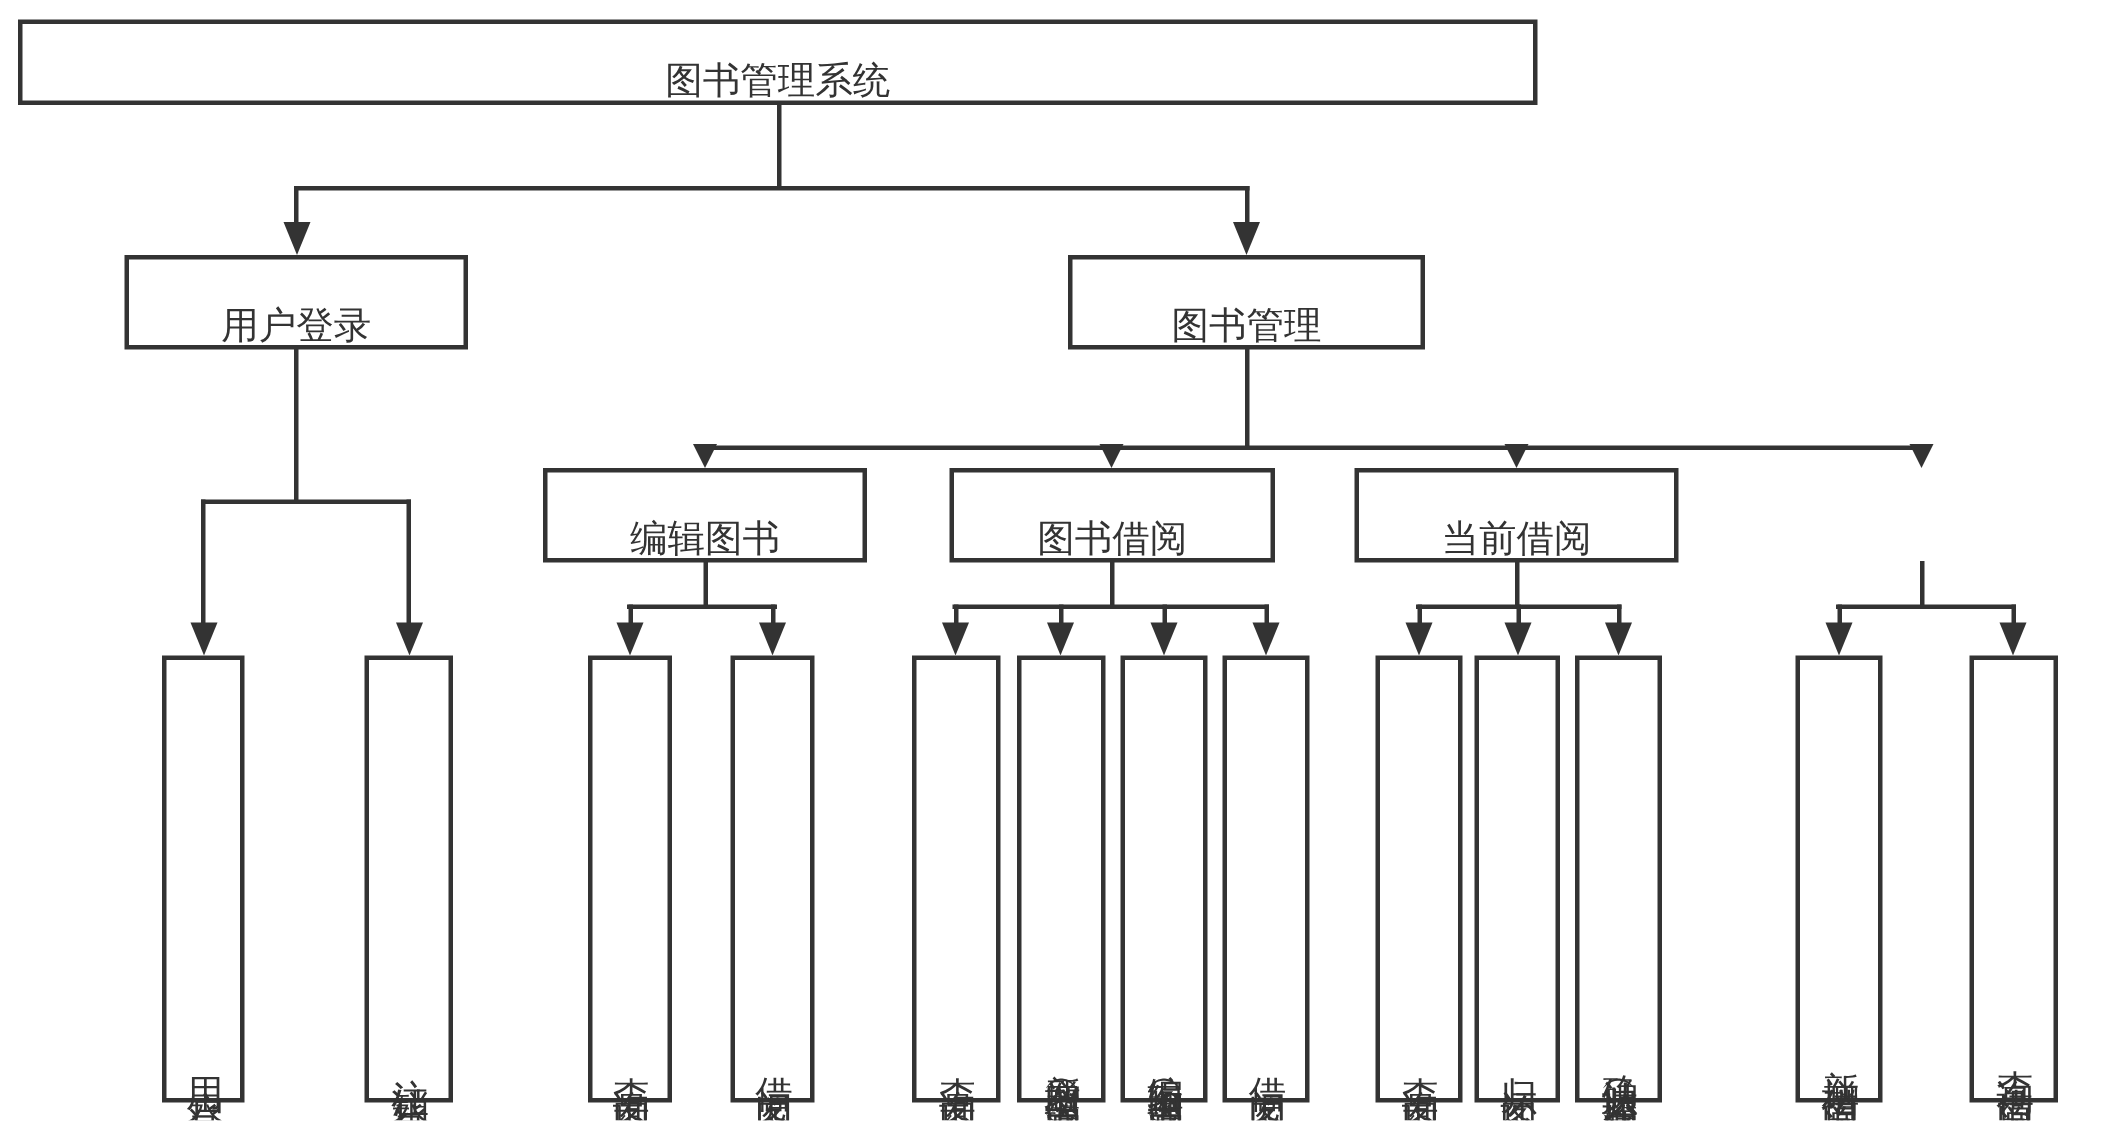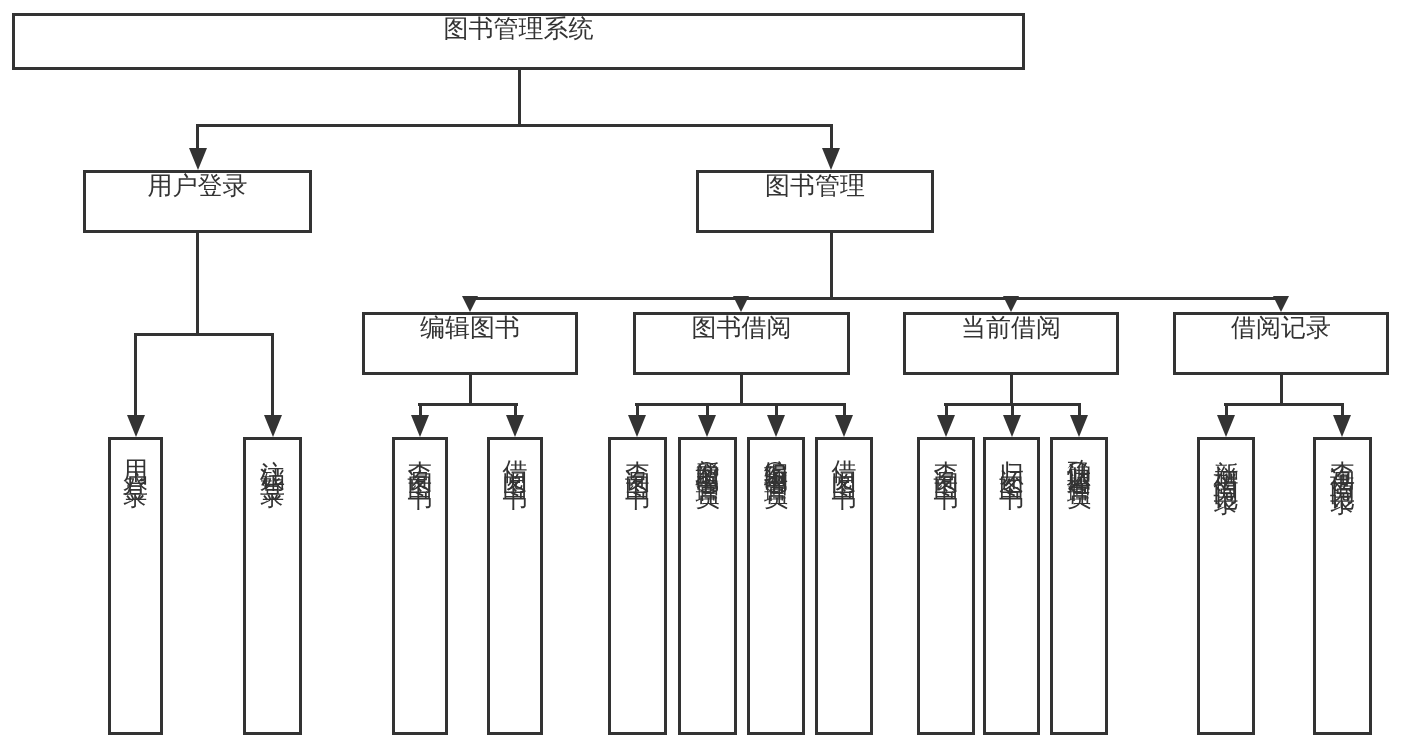--- a/index.html
+++ b/index.html
@@ -3,21 +3,21 @@
 <meta charset="utf-8">
 <style>
   :root { --line:#333333; --text:#333333; --wm:#b3b3b3; --bg:#ffffff; }
   html,body { margin:0; padding:0; background:var(--bg); }
   #canvas {
     position:relative; width:1405px; height:747px; background:var(--bg);
     font-family:"Liberation Sans", sans-serif; color:var(--text); overflow:hidden;
   }
   .box {
     position:absolute; box-sizing:border-box; border:3px solid var(--line);
-    background:var(--bg); display:flex; align-items:flex-start; justify-content:center;
+    background:var(--bg); display:flex; align-items:flex-end; justify-content:center;
     font-size:25px; color:var(--text); line-height:1;
   }
   .box .lbl { white-space:nowrap; }
   .leaf .lbl {
     writing-mode:vertical-rl; text-orientation:mixed;
     letter-spacing:0.34em; white-space:normal;
   }
   .leaf .lbl.mid  { letter-spacing:0.26em; }
   .leaf .lbl.long { letter-spacing:0.16em; font-size:24px; }
   .hl { position:absolute; height:3px; background:var(--line); }
@@ -47,21 +47,21 @@
   <div class="vl" style="left:518px;top:69px;height:57px"></div>
   <div class="hl" style="left:196px;top:124px;width:637px"></div>
   <div class="vl" style="left:196px;top:124px;height:28px"></div>
   <div class="vl" style="left:830px;top:124px;height:28px"></div>
   <div class="arr" style="left:189px;top:148px"></div>
   <div class="arr" style="left:822px;top:148px"></div>
 
   <div class="box" style="left:83px;top:170px;width:229px;height:63px">
     <span class="lbl">用户登录</span>
   </div>
-  <div class="box" style="left:696px;top:170px;width:238px;height:63px">
+  <div class="box" style="left:712px;top:170px;width:238px;height:63px">
     <span class="lbl">图书管理</span>
   </div>
 
   <div class="vl" style="left:196px;top:232px;height:104px"></div>
   <div class="hl" style="left:134px;top:333px;width:140px"></div>
   <div class="vl" style="left:134px;top:333px;height:84px"></div>
   <div class="vl" style="left:271px;top:333px;height:84px"></div>
   <div class="arr" style="left:127px;top:415px"></div>
   <div class="arr" style="left:264px;top:415px"></div>
 
@@ -73,23 +73,20 @@
   <div class="arr s" style="left:1273px;top:296px"></div>
 
   <div class="box" style="left:362px;top:312px;width:216px;height:63px">
     <span class="lbl">编辑图书</span>
   </div>
   <div class="box" style="left:633px;top:312px;width:217px;height:63px">
     <span class="lbl">图书借阅</span>
   </div>
   <div class="box" style="left:903px;top:312px;width:216px;height:63px">
     <span class="lbl">当前借阅</span>
-  </div>
-  <div class="box" style="left:1173px;top:312px;width:216px;height:63px">
-    <span class="lbl">借阅记录</span>
   </div>
 
   <div class="vl" style="left:469px;top:374px;height:32px"></div>
   <div class="hl" style="left:418px;top:403px;width:100px"></div>
   <div class="vl" style="left:419px;top:403px;height:14px"></div>
   <div class="vl" style="left:514px;top:403px;height:14px"></div>
   <div class="arr" style="left:411px;top:415px"></div>
   <div class="arr" style="left:506px;top:415px"></div>
 
   <div class="vl" style="left:740px;top:374px;height:32px"></div>

